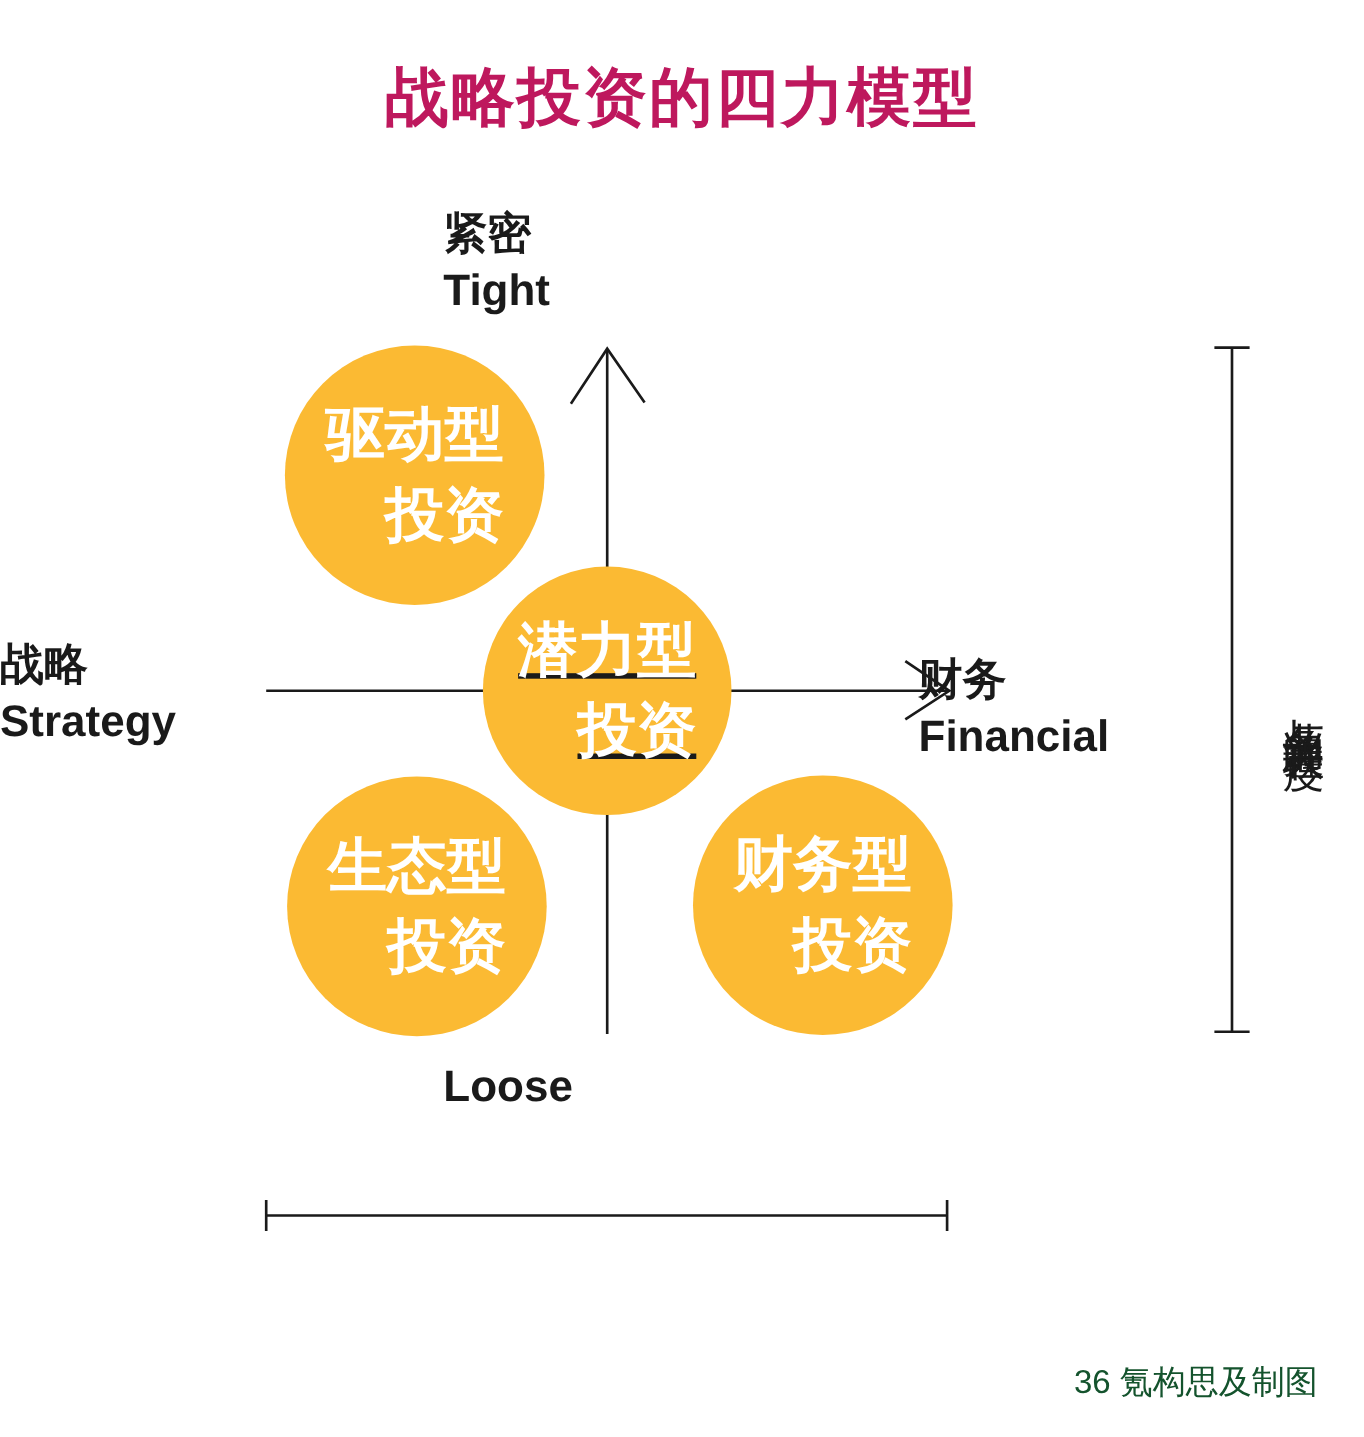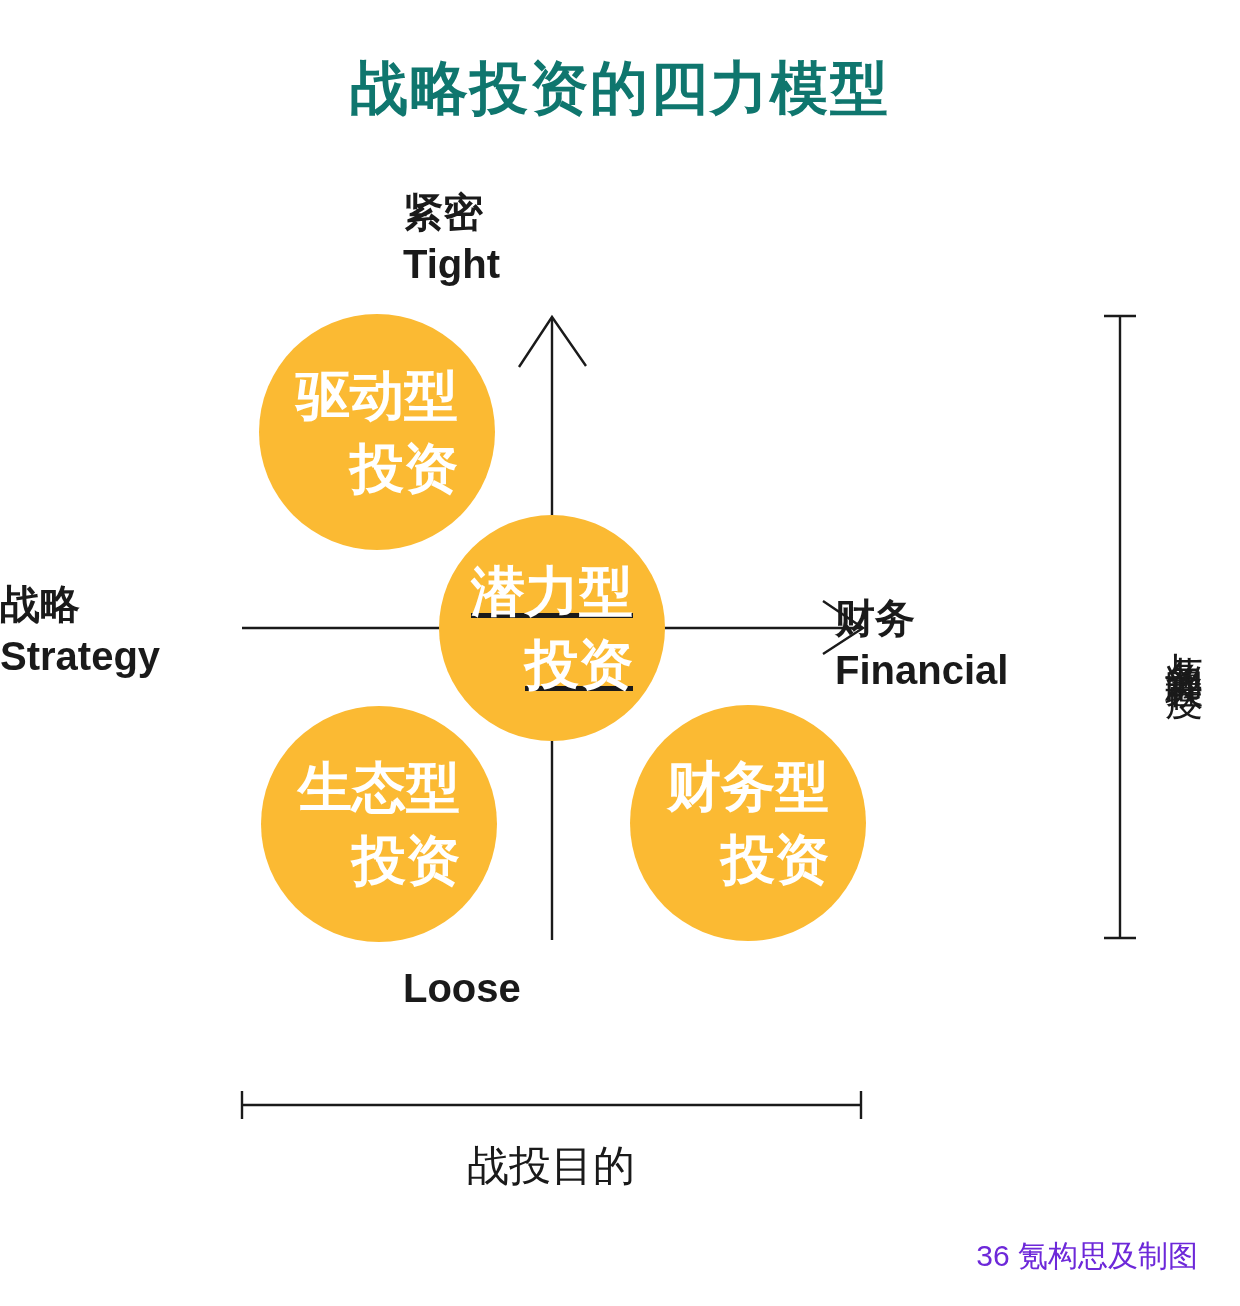--- a/index.html
+++ b/index.html
@@ -14,21 +14,21 @@
     width:1240px;height:1306px;
     background:#ffffff;
     overflow:hidden;
     font-family:"Liberation Sans", sans-serif;
     color:var(--text-color);
   }
   .title{
     position:absolute;left:0;top:50px;width:1240px;
     margin:0;text-align:center;
     font-size:58px;font-weight:700;letter-spacing:2px;
-    color:#0f766e;
+    color:#be185d;
   }
   svg.lines{position:absolute;left:0;top:0;}
   svg.lines *{stroke:var(--line-color);stroke-width:2.4;fill:none;}
   .axis-label{
     position:absolute;text-align:left;
     font-size:40px;line-height:1.3;font-weight:700;
   }
   .axis-label span{display:block;}
   .bubble{
     position:absolute;border-radius:50%;
@@ -45,21 +45,21 @@
     writing-mode:vertical-rl;text-orientation:upright;
     font-size:38px;letter-spacing:4px;line-height:52px;
     display:flex;align-items:center;justify-content:center;
   }
   .bottom-note{
     position:absolute;left:401px;top:1138px;width:300px;
     text-align:center;font-size:42px;
   }
   .credit{
     position:absolute;right:42px;top:1236px;
-    font-size:30px;color:#6d28d9;text-align:right;
+    font-size:30px;color:#14532d;text-align:right;
   }
 </style>
 </head>
 <body>
 
 <div class="canvas">
 
   <h1 class="title">战略投资的四力模型</h1>
 
   <svg class="lines" width="1240" height="1306" viewBox="0 0 1240 1306">
@@ -117,17 +117,16 @@
 
   <div class="bubble" style="left:630px;top:705px;width:236px;height:236px;">
     <div class="bubble-label">
       <span>财务型</span>
       <span>投资</span>
     </div>
   </div>
 
   <div class="vertical-note">与业务的关联程度</div>
 
-  <div class="bottom-note">战投目的</div>
 
   <div class="credit">36 氪构思及制图</div>
 
 </div>
 
 </body></html>

